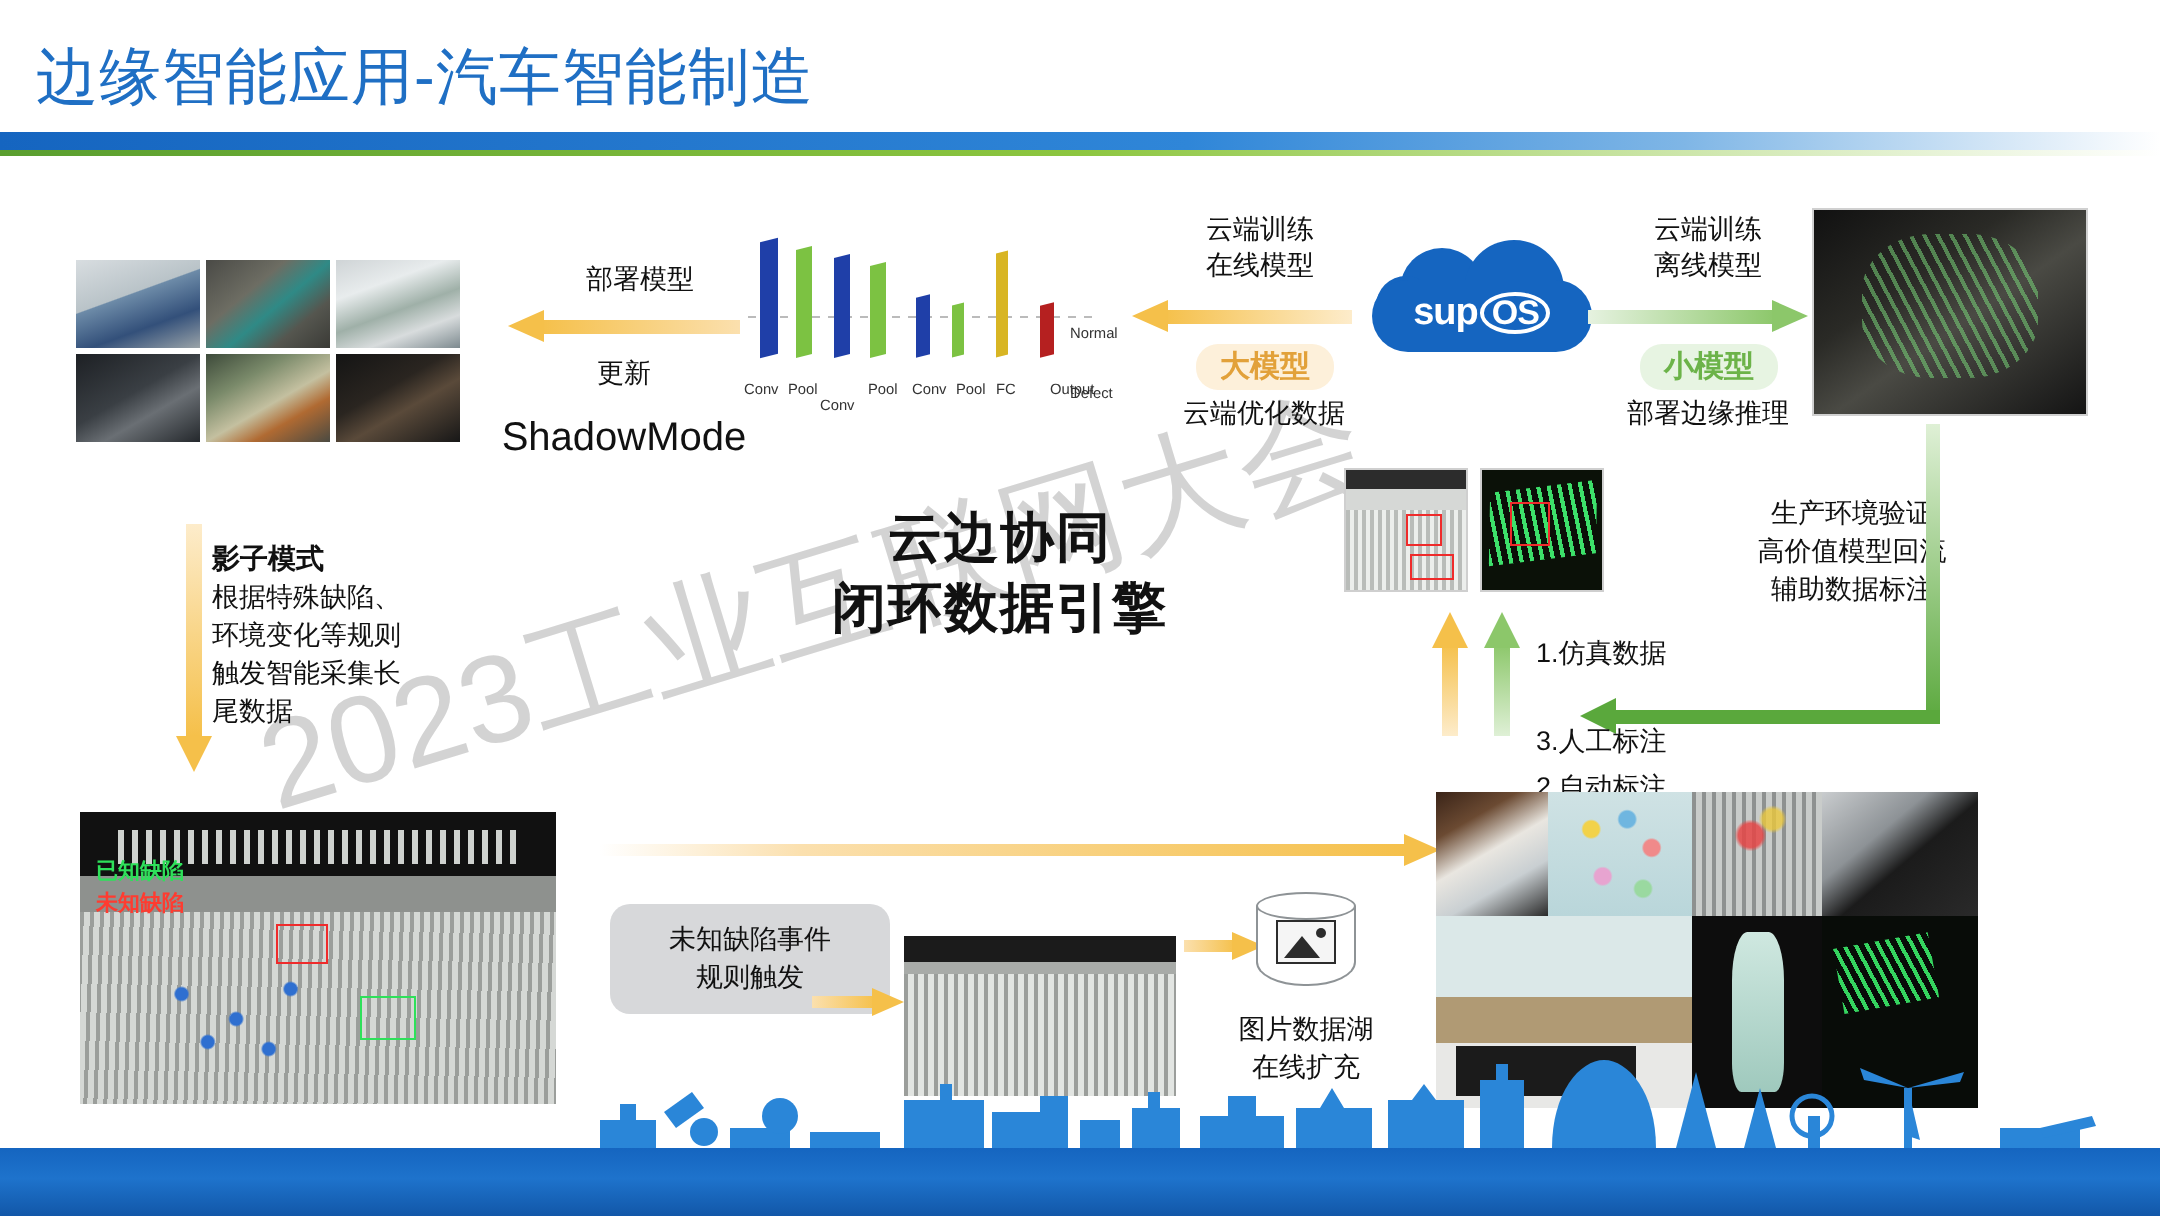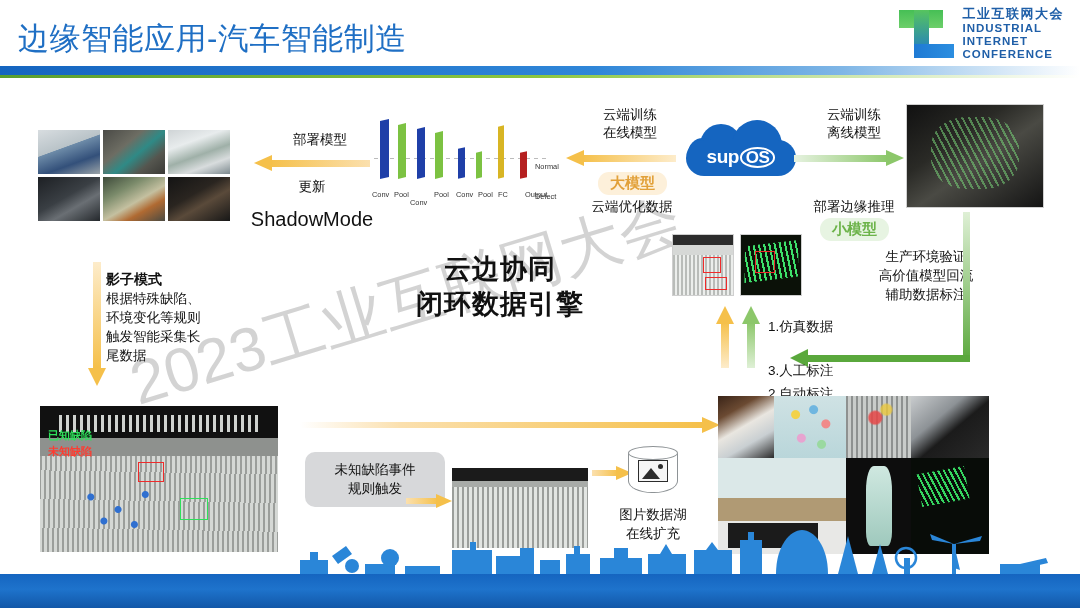--- a/index.html
+++ b/index.html
@@ -99,21 +99,21 @@
     display: inline-block; border: 2.4px solid #fff; border-radius: 50%;
     padding: 0px 4px; line-height: 1.0; font-size: 17px; margin-left: 1px;
   }
 
   
   .badge {
     position: absolute; font-size: 15px; font-weight: bold; padding: 2px 12px;
     border-radius: 11px; white-space: nowrap;
   }
   .badge-big { background: #fdf0da; color: #e2a13a; }
-  .badge-small { background: #e7f4e2; color: #6cb349; margin-top: 46px; }
+  .badge-small { background: #e7f4e2; color: #6cb349; }
 
   
   .arrow { position: absolute; }
   .arrow .shaft { position: absolute; }
   .arrow .head { position: absolute; width: 0; height: 0; }
 
   
   .center-heading {
     position: absolute; left: 380px; top: 252px; width: 240px;
     text-align: center; font-size: 27px; font-weight: bold; color: #111;
@@ -254,33 +254,20 @@
 </style>
 </head>
 <body>
 
 <div id="slide">
 
   <div class="slide-title">边缘智能应用-汽车智能制造</div>
   <div class="title-rule"></div>
   <div class="title-rule2"></div>
 
-  <div class="logo">
-    <div class="logo-mark">
-      <div class="bar-h"></div>
-        <div class="bar-v"></div>
-        <div class="bar-b"></div>
-    </div>
-    <div class="logo-text">
-      <div class="logo-cn">工业互联网大会</div>
-      <div class="logo-en">INDUSTRIAL</div>
-      <div class="logo-en">INTERNET</div>
-      <div class="logo-en">CONFERENCE</div>
-    </div>
-  </div>
 
   <div class="watermark">2023工业互联网大会</div>
 
   <div class="photo-grid">
     <div class="ph p1"></div>
     <div class="ph p2"></div>
     <div class="ph p3"></div>
     <div class="ph p4"></div>
     <div class="ph p5"></div>
     <div class="ph p6"></div>

